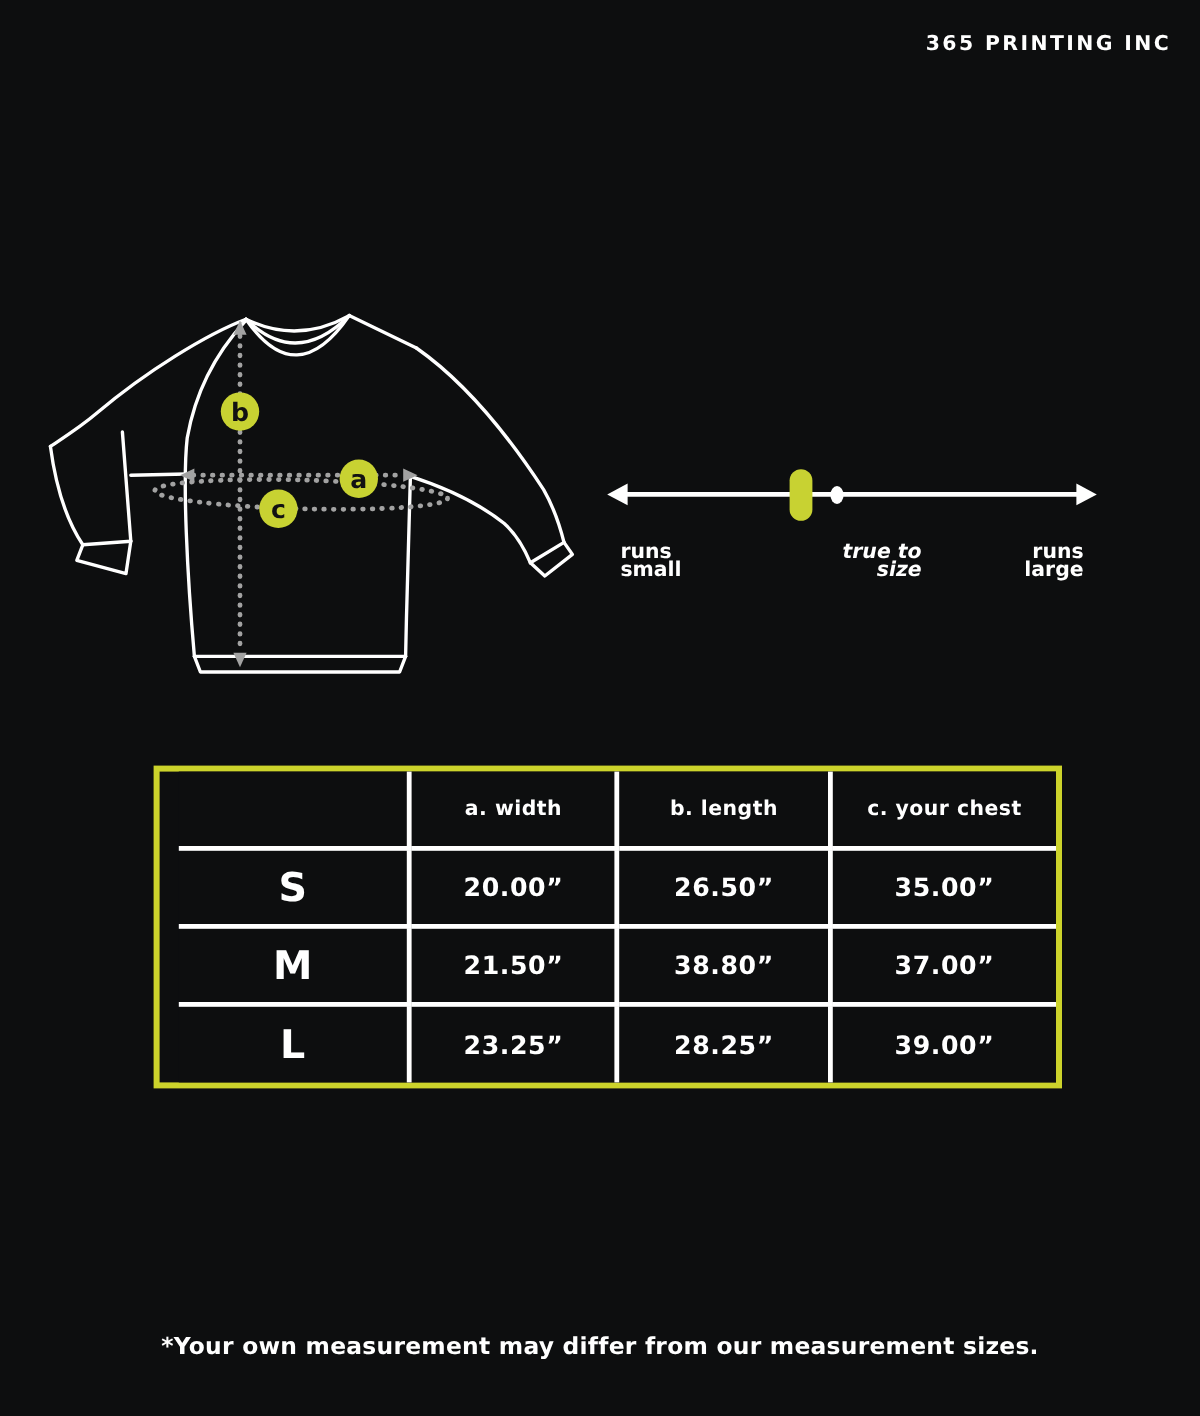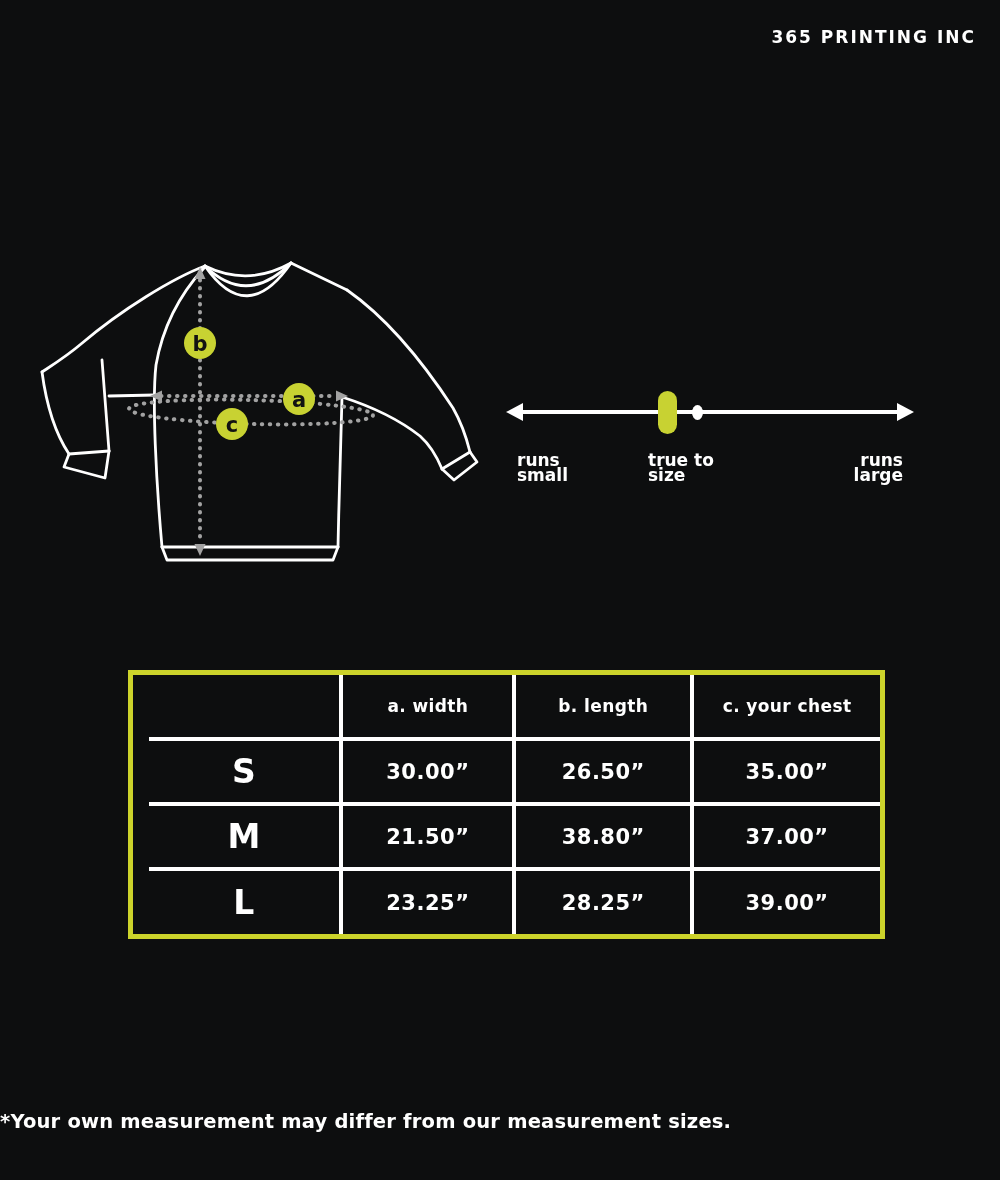--- a/index.html
+++ b/index.html
@@ -41,24 +41,24 @@
   }
   .fit-scale{
     position:absolute;left:500px;top:373px;width:480px;height:125px;
   }
   .scale-label{
     position:absolute;top:80px;
     font-size:17px;font-weight:bold;line-height:15px;
     white-space:pre-line;color:var(--white);
   }
   .scale-label.left{left:17px;text-align:left;}
-  .scale-label.center{left:148px;width:120px;text-align:left;}
+  .scale-label.center{left:148px;width:120px;text-align:right;font-style:italic;}
   .scale-label.right{left:337px;width:66px;text-align:right;}
   .table-wrap{
-    position:absolute;left:128px;top:670px;width:757px;
+    position:absolute;left:128px;top:638px;width:757px;
     border:5px solid var(--table-border);
     background:var(--bg);
     padding-left:16px;
   }
   table.size-table{
     width:100%;border-collapse:collapse;table-layout:fixed;
   }
   .size-table th,.size-table td{
     border:4px solid var(--white);
     text-align:center;vertical-align:middle;
@@ -69,20 +69,21 @@
   .size-table tbody tr{height:65px;}
   .size-table thead tr > *{border-top:none;}
   .size-table tbody tr:last-child > *{border-bottom:none;}
   .size-table tr > *:first-child{border-left:none;}
   .size-table tr > *:last-child{border-right:none;}
   .size-table thead th{font-size:17px;letter-spacing:0.4px;}
   .size-table tbody th{font-size:33px;letter-spacing:0.5px;}
   .size-table tbody td{font-size:21px;letter-spacing:0.5px;}
   .footnote{
     position:absolute;top:1110px;left:0;width:100%;
+    text-align:center;
     font-size:19.5px;font-weight:bold;letter-spacing:0.2px;
     color:var(--white);
   }
   svg .garment{stroke:var(--white);stroke-width:2.8;fill:none;stroke-linecap:round;stroke-linejoin:round;}
   svg .dotted{stroke:var(--dotted);stroke-width:4;fill:none;stroke-linecap:round;stroke-dasharray:0.5 7.5;}
   svg .arrowhead{fill:var(--dotted);stroke:none;}
   svg .marker-circle{fill:var(--accent);stroke:none;}
   svg .marker-letter{
     font-family:"DejaVu Sans","Liberation Sans",sans-serif;
     font-size:21px;font-weight:bold;fill:var(--marker-text);
@@ -186,21 +187,21 @@
         <tr>
           <th class="corner"></th>
           <th>a. width</th>
           <th>b. length</th>
           <th>c. your chest</th>
         </tr>
       </thead>
       <tbody id="size-rows">
           <tr>
             <th>S</th>
-            <td>30.00”</td>
+            <td>20.00”</td>
             <td>26.50”</td>
             <td>35.00”</td>
           </tr>
           <tr>
             <th>M</th>
             <td>21.50”</td>
             <td>38.80”</td>
             <td>37.00”</td>
           </tr>
           <tr>

